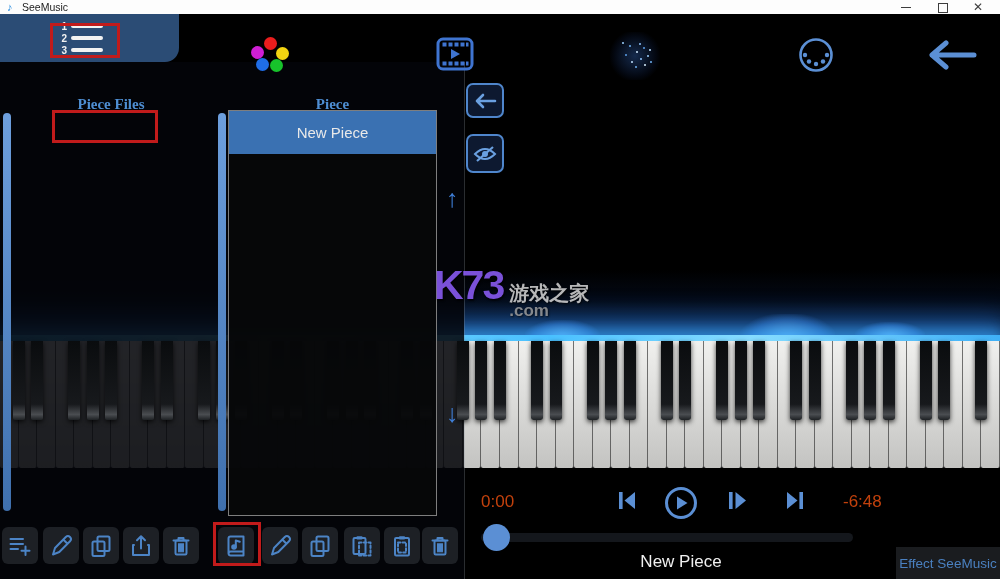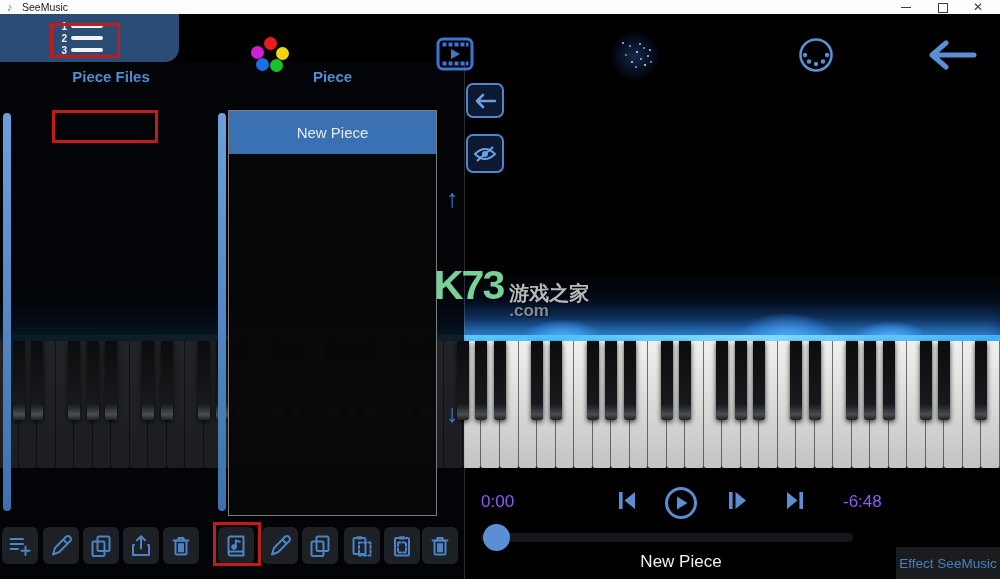--- a/index.html
+++ b/index.html
@@ -64,21 +64,21 @@
   .white-key{position:absolute;top:0;height:127px;box-sizing:border-box;
     background:linear-gradient(180deg,#f0f0ee,#d8d8d6 55%,#c3c3c1);
     border-right:1px solid rgba(45,45,45,.65);border-radius:0 0 2px 2px;}
   .black-key{position:absolute;top:0;width:12px;height:79px;z-index:2;
     background:linear-gradient(180deg,#0a0c0e,#17191c 80%,#4a4d51 93%,#1e2124);
     border-radius:0 0 2.5px 2.5px;box-shadow:0 2px 5px rgba(0,0,0,.75);}
   .dim-left{position:absolute;left:0;top:0;width:464px;height:517px;background:rgba(3,5,9,.87);}
   .v-sep{position:absolute;left:464px;top:0;width:1px;height:517px;background:rgba(140,150,160,.30);}
 
   
-  .panel-header{position:absolute;top:68px;font-size:15px;font-weight:bold;color:#4e8ed2;text-align:center;z-index:10;}
+  .panel-header{position:absolute;top:96px;font-size:15px;font-weight:bold;color:#4e8ed2;text-align:center;z-index:10;font-family:Liberation Serif, serif;}
   .hdr-files{left:17px;width:188px;}
   .hdr-pieces{left:228px;width:209px;}
   .list{position:absolute;top:110px;background:rgba(6,7,9,.94);border:1px solid #7e7e7e;
     box-sizing:border-box;z-index:10;}
   .list-files{left:17px;width:188px;height:406px;}
   .list-pieces{left:228px;width:209px;height:406px;}
   .row{position:relative;height:43px;line-height:43px;text-align:center;font-size:15px;color:#e9e9e9;cursor:default;}
   .row.sel{background:#3a71b2;}
   .row.lined::after{content:"";position:absolute;left:16px;right:0;bottom:0;height:1px;background:#5d5d5d;}
   .vscroll{position:absolute;top:113px;width:8px;height:398px;border-radius:4px;z-index:10;
@@ -89,29 +89,29 @@
   .arr-down{left:440px;top:399px;}
 
   
   .side-btn{position:absolute;box-sizing:border-box;border:2.5px solid #4f86cc;border-radius:7px;
     background:rgba(22,42,80,.6);z-index:10;display:flex;align-items:center;justify-content:center;}
   .sb-back{left:466px;top:83px;width:38px;height:35px;}
   .sb-hide{left:466px;top:134px;width:38px;height:39px;}
 
   
   .watermark{position:absolute;left:434px;top:266px;display:flex;z-index:12;opacity:.88;}
-  .wm-big{font-size:41px;font-weight:900;color:#86efac;letter-spacing:-2px;line-height:38px;
+  .wm-big{font-size:41px;font-weight:900;color:#8b5cf6;letter-spacing:-2px;line-height:38px;
     text-shadow:1px 2px 2px rgba(0,0,0,.8);}
   .wm-col{margin-left:6px;margin-top:17px;}
   .wm-cn{font-size:20px;font-weight:bold;color:#d0d0d0;line-height:20px;text-shadow:1px 1px 2px rgba(0,0,0,.8);}
   .wm-com{font-size:17px;font-weight:800;color:#979797;line-height:16px;text-shadow:1px 1px 2px rgba(0,0,0,.8);}
 
   
   .transport{position:absolute;left:465px;top:480px;width:535px;height:99px;background:#000;z-index:15;}
-  .time{position:absolute;top:12px;font-size:17px;color:#8b5cf6;}
+  .time{position:absolute;top:12px;font-size:17px;color:#c2410c;}
   .t-elapsed{left:16px;} .t-remaining{left:378px;}
   .tbtn{position:absolute;top:10px;cursor:default;}
   .b-skipstart{left:152px;} .b-play{left:199px;top:6px;} .b-step{left:262px;} .b-skipend{left:320px;}
   .slider-track{position:absolute;left:16px;top:53px;width:372px;height:9px;background:#14171c;border-radius:4.5px;}
   .slider-handle{position:absolute;left:18px;top:44px;width:27px;height:27px;border-radius:50%;background:#5b8fd4;}
   .piece-title{position:absolute;left:116px;top:72px;width:200px;text-align:center;font-size:17px;color:#f0f0f0;}
   .fx-btn{position:absolute;left:431px;top:67px;width:104px;height:32px;background:#1a1c1f;
     color:#4a80c0;font-size:13.5px;display:flex;align-items:center;justify-content:center;cursor:default;}
 
   

